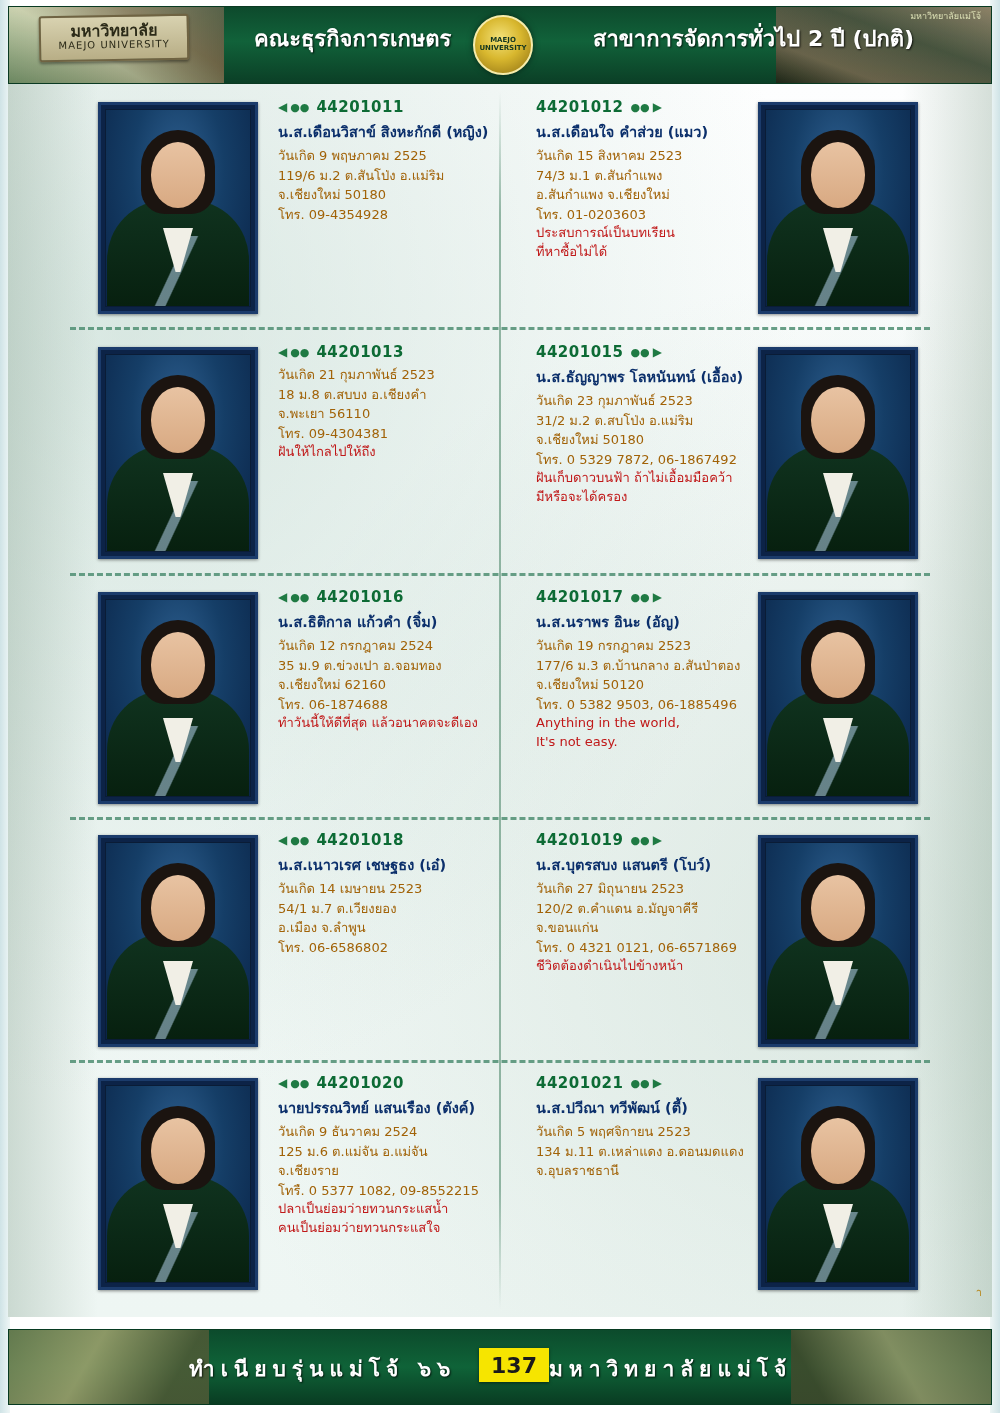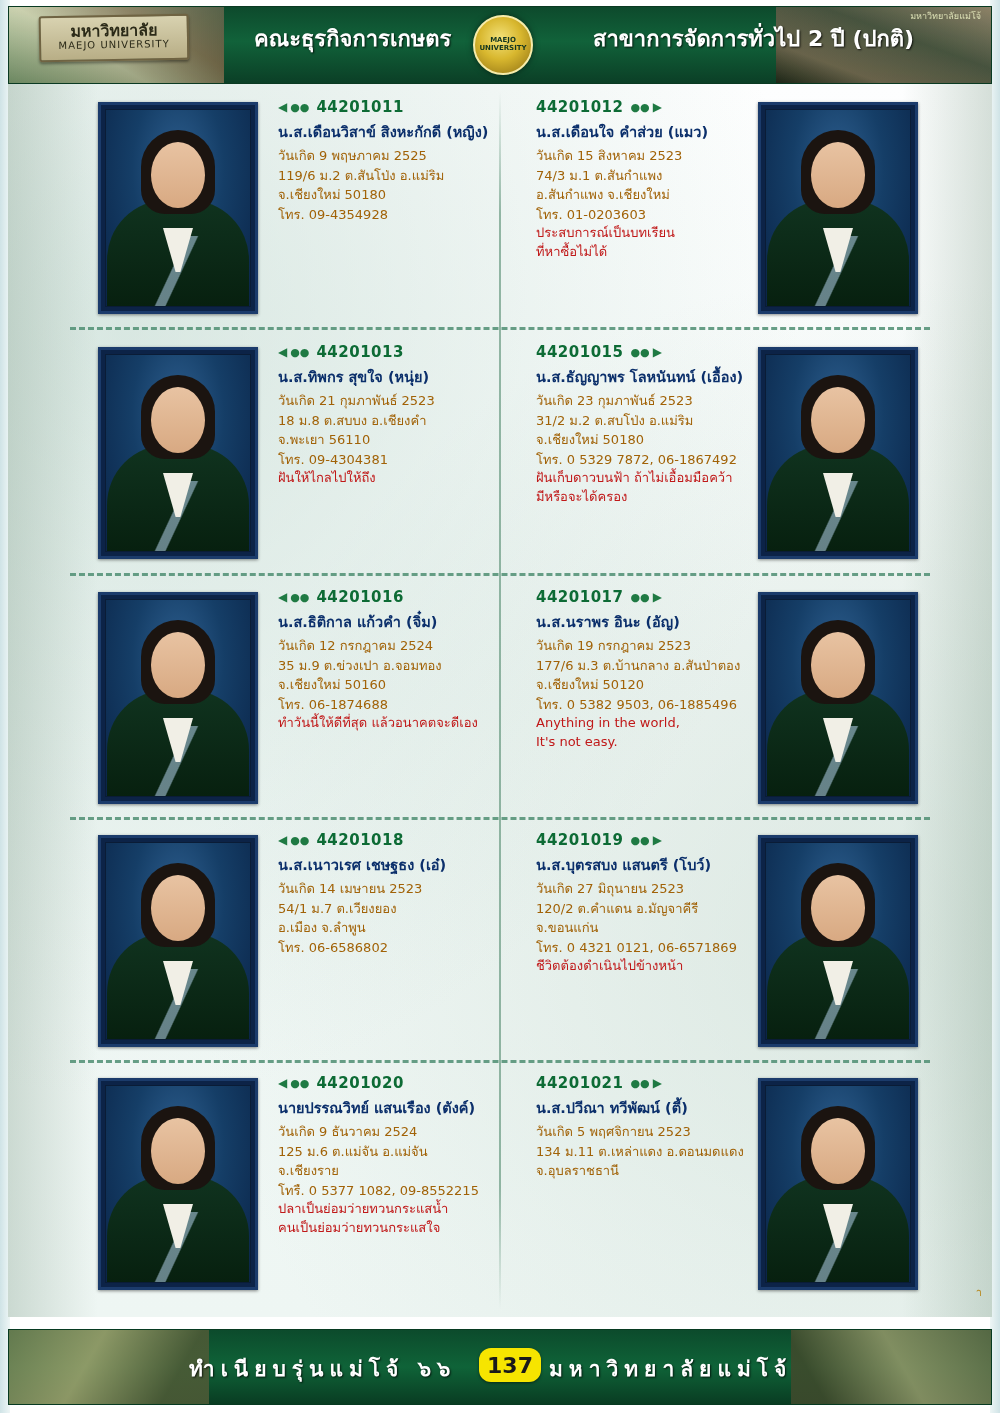--- a/index.html
+++ b/index.html
@@ -266,26 +266,26 @@
     position: absolute; top: 22px;
     color: #ffffff; font-size: 21px; font-weight: bold;
     letter-spacing: 6px;
     text-shadow: 1px 1px 2px rgba(0,0,0,.75);
     white-space: nowrap;
   }
   .footer-text-left { left: 180px; }
   .footer-text-right { left: 540px; }
   .page-number {
     position: absolute; left: 470px; top: 18px;
-    width: 62px; height: 34px;
+    width: 70px; height: 34px;
     background: #f6e500;
     color: #1a1a1a;
     font-size: 22px; font-weight: bold;
     display: flex; align-items: center; justify-content: center;
-    border-radius: 12px;
+    border-radius: 0;
     box-shadow: 0 1px 3px rgba(0,0,0,.5);
   }
   .footer-mark {
     position: absolute; right: 22px; top: 6px; color: #e8f3c0; font-size: 9px; opacity:.8;
   }
   .side-mark {
     position: absolute; right: 18px; bottom: 112px;
     color: #b98a20; font-size: 11px;
   }
 </style>
@@ -377,21 +377,20 @@
             <div class="portrait-hair"></div>
             <div class="portrait-face"></div>
             <div class="portrait-collar"></div>
           </div>
         </div>
         <div class="info">
           <div class="id-row">
             <span class="bullets"><span class="tri">◀</span>●●</span>
             <span class="id-text">44201013</span>
           </div>
-          <div class="name">น.ส.ทิพกร  สุขใจ (หนุ่ย)</div>
           <div class="line">วันเกิด 21 กุมภาพันธ์ 2523</div>
           <div class="line">18 ม.8 ต.สบบง อ.เชียงคำ</div>
           <div class="line">จ.พะเยา  56110</div>
           <div class="line">โทร. 09-4304381</div>
           <div class="motto">ฝันให้ไกลไปให้ถึง</div>
         </div>
       </div>
       <div class="entry col-right" style="top: 255px;">
         <div class="photo">
           <div class="inner">
@@ -427,21 +426,21 @@
           </div>
         </div>
         <div class="info">
           <div class="id-row">
             <span class="bullets"><span class="tri">◀</span>●●</span>
             <span class="id-text">44201016</span>
           </div>
           <div class="name">น.ส.ธิติกาล  แก้วคำ (จิ๋ม)</div>
           <div class="line">วันเกิด 12 กรกฎาคม 2524</div>
           <div class="line">35 ม.9 ต.ข่วงเปา อ.จอมทอง</div>
-          <div class="line">จ.เชียงใหม่  50160</div>
+          <div class="line">จ.เชียงใหม่  62160</div>
           <div class="line">โทร.  06-1874688</div>
           <div class="motto">ทำวันนี้ให้ดีที่สุด แล้วอนาคตจะดีเอง</div>
         </div>
       </div>
       <div class="entry col-right" style="top: 500px;">
         <div class="photo">
           <div class="inner">
             <div class="portrait-body"></div>
             <div class="portrait-sash"></div>
             <div class="portrait-hair"></div>

